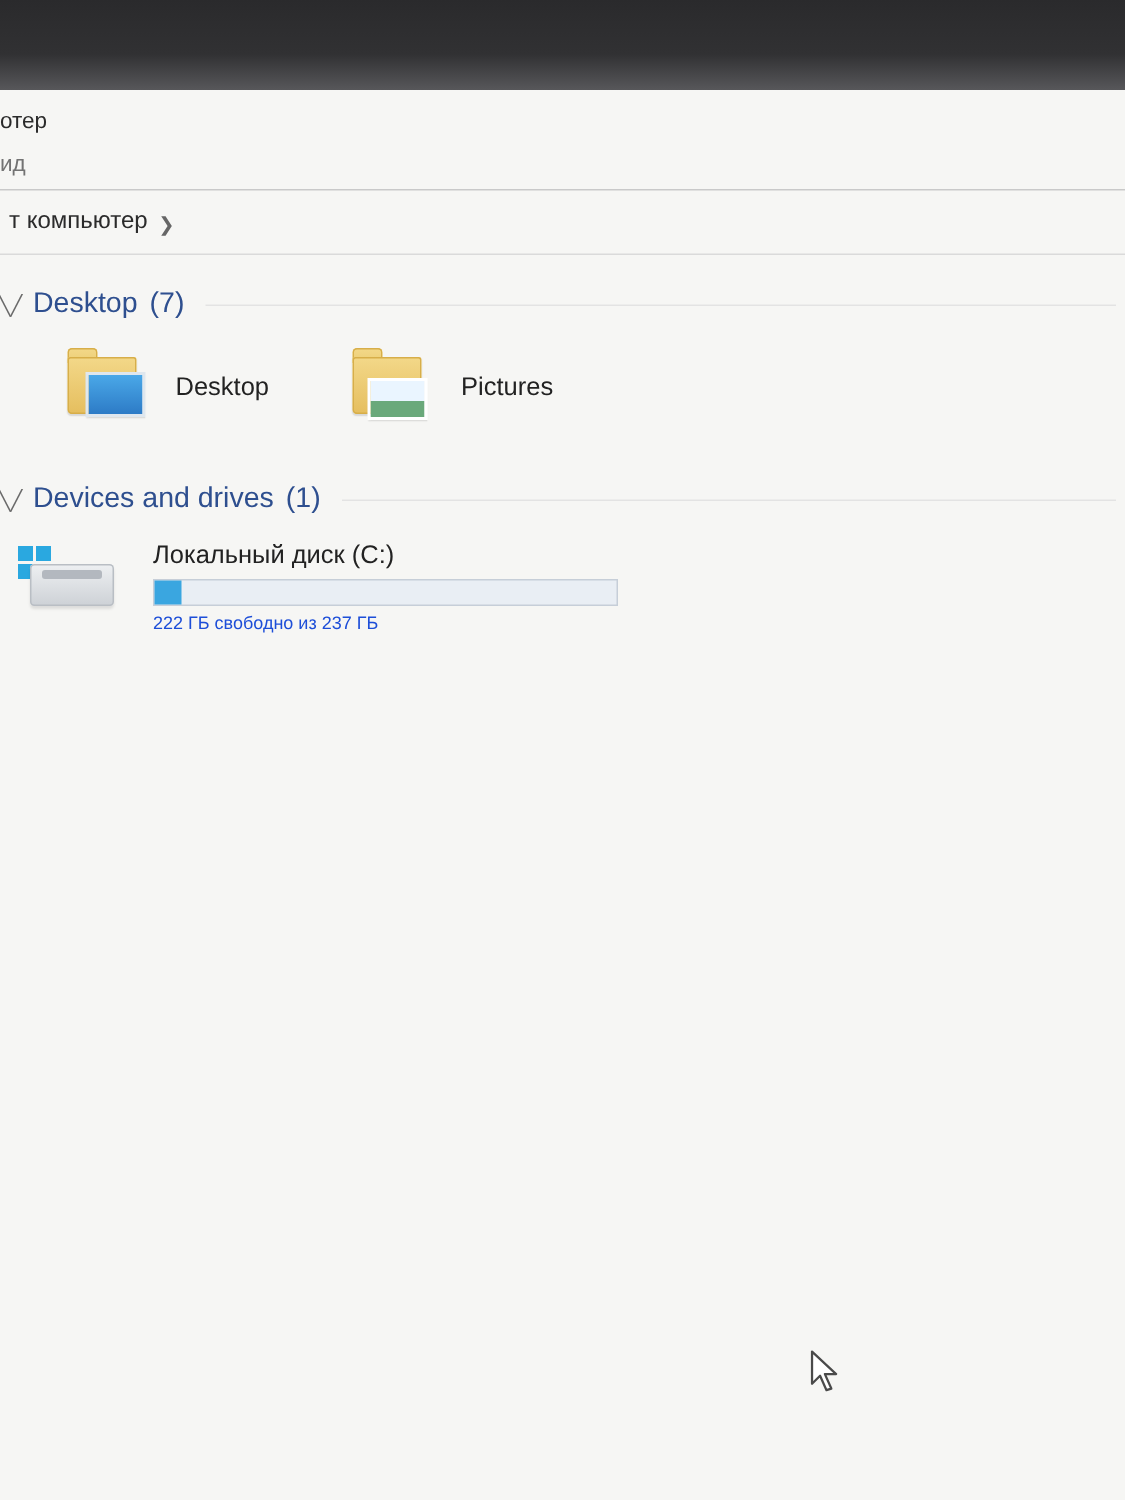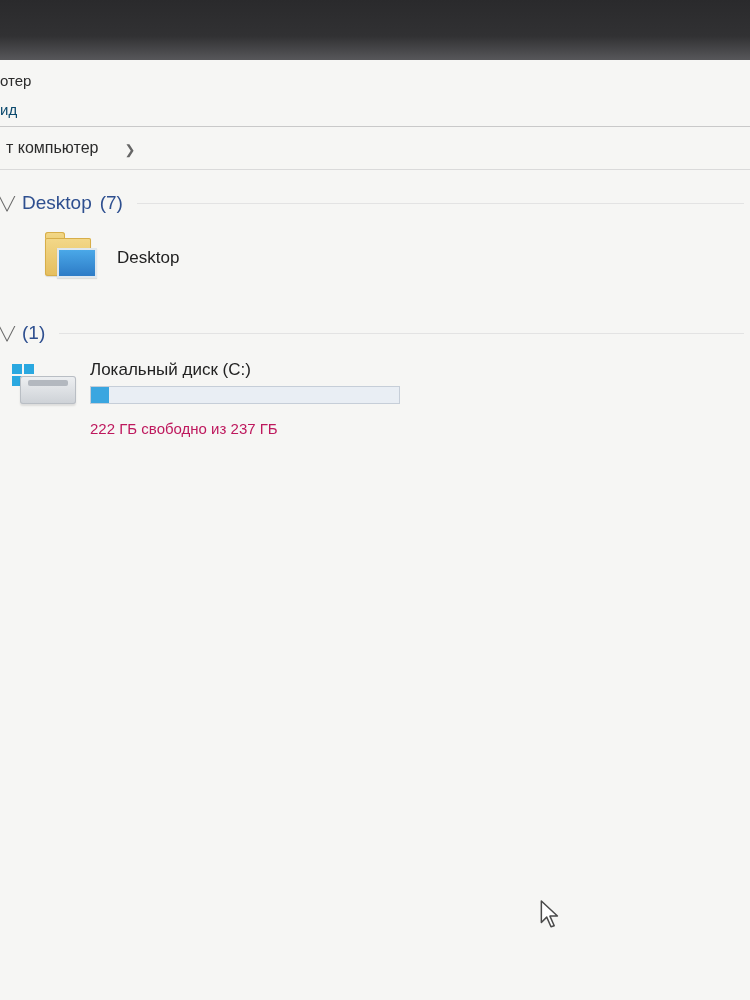--- a/index.html
+++ b/index.html
@@ -27,37 +27,37 @@
     padding: 6px 8px 2px 0;
     font-size: 15px;
     color: #2b2b2b;
   }
   .menubar {
     height: 30px;
     display: flex;
     align-items: center;
     padding: 2px 8px 6px 0;
     font-size: 15px;
-    color: #0c4a6e;
+    color: #737373;
   }
   .rule { height: 1px; background: #dadada; }
   .rule-strong { height: 1px; background: #c9c9c9; }
   .addressbar {
     display: flex;
     align-items: center;
     height: 42px;
     padding: 0 8px 0 0;
     font-size: 16px;
     color: #2b2b2b;
     gap: 8px;
   }
   .crumb {
     display: inline-flex;
     align-items: center;
-    gap: 26px;
+    gap: 7px;
     padding: 4px 6px;
     border-radius: 2px;
   }
   .chev {
     font-size: 13px; color: #666; transform: translateY(1px);
   }
 
   .content { padding: 8px 0 0 0; }
 
   .group-header {
@@ -139,21 +139,21 @@
     border-left: 5px solid #2a2a2a;
     border-right: 5px solid #2a2a2a;
   }
   .ov-video::before { content:""; position:absolute; left:2px; top:4px; width:10px; height:10px;
     background:#f2c94c; box-shadow: 12px 14px 0 #e06a4a; }
 
   
   .drive-row {
     display: flex;
     align-items: flex-start;
-    gap: 8px;
+    gap: 20px;
     padding: 6px 20px 6px 12px;
     max-width: 520px;
   }
   .drive-icon { width: 70px; height: 54px; position: relative; }
   .drive-body { position: absolute; left: 8px; top: 16px; width: 56px; height: 28px;
     background: linear-gradient(#eef0f2, #cdd1d6);
     border-radius: 3px;
     box-shadow: inset 0 0 0 1px #b9bec4, 0 2px 2px rgba(0,0,0,.1);
   }
   .drive-slot { position:absolute; left:16px; top:20px; width:40px; height:6px; background:#b3b8bf; border-radius:2px; }
@@ -168,21 +168,21 @@
   .drive-bar {
     width: 310px; height: 18px;
     background: #e9eef4;
     border: 1px solid #c6ced8;
     position: relative;
   }
   .drive-bar-fill {
     position: absolute; left: 0; top: 0; bottom: 0;
     background: #3aa6e0;
   }
-  .drive-free { font-size: 15px; color: #be185d; margin-top: 16px; }
+  .drive-free { font-size: 12px; color: #1d4ed8; margin-top: 4px; }
 
   
   .cursor {
     position: absolute;
     left: 540px; top: 840px;
     width: 22px; height: 30px;
     pointer-events: none;
   }
 </style>
 </head>
@@ -225,26 +225,35 @@
       <div class="folder-item">
         <span class="folder-icon">
           <span class="folder-tab"></span>
             <span class="folder-back"></span>
           <span class="overlay ov-desktop"></span>
         </span>
         <span class="label">Desktop</span>
       </div>
 
 
+      <div class="folder-item">
+        <span class="folder-icon">
+          <span class="folder-tab"></span>
+            <span class="folder-back"></span>
+          <span class="overlay ov-pic"></span>
+        </span>
+        <span class="label">Pictures</span>
+      </div>
 
 
     </div>
 
     <div class="group-header">
       <span class="caret">╲╱</span>
+      <span>Devices and drives</span>
       <span>(1)</span>
       <span class="group-rule"></span>
     </div>
 
     <div class="drive-row">
       <span class="drive-icon">
         <span class="drive-winlogo">
           <span></span>
             <span></span>
             <span></span>

